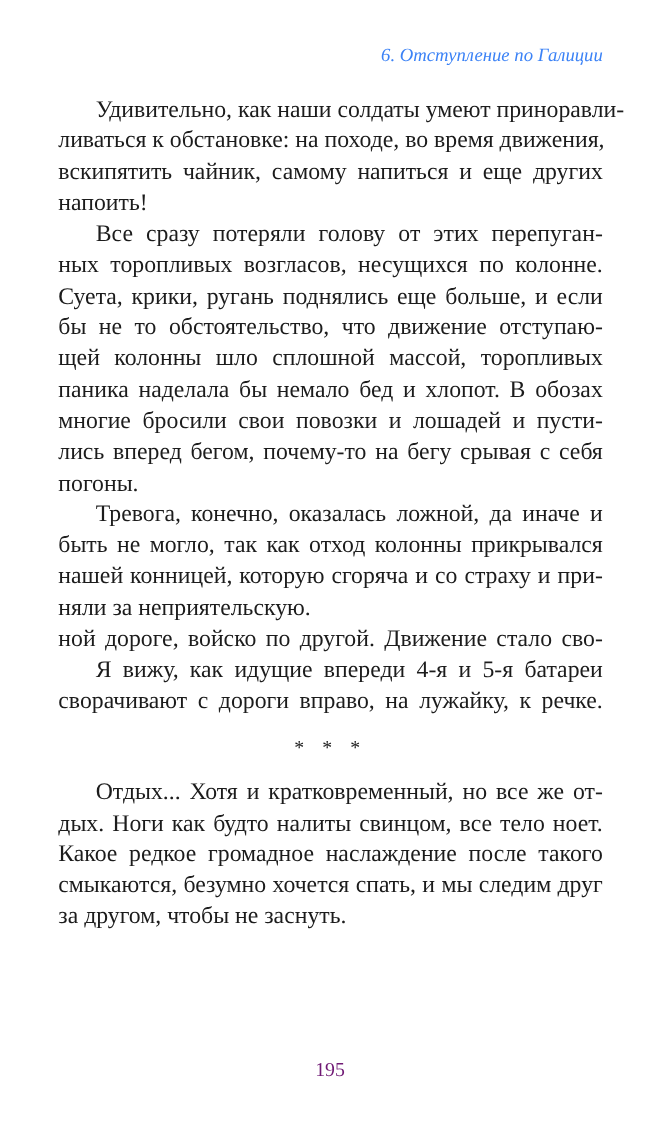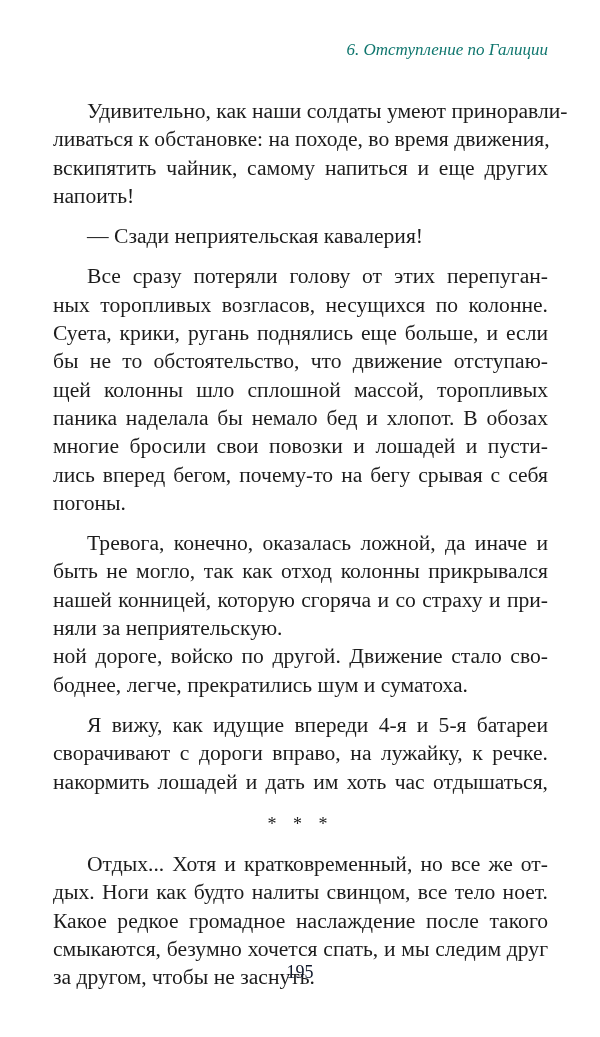--- a/index.html
+++ b/index.html
@@ -2,53 +2,50 @@
 <html><head>
 <meta charset="utf-8">
 <style>
   html, body { margin:0; padding:0; }
   body {
     width:600px; height:1037px; background:#ffffff; position:relative; overflow:hidden;
     font-family:"DejaVu Serif","Liberation Serif",serif; color:#1a1a1a;
   }
   .running-head {
     position:absolute; top:40px; right:52px;
-    font-family:"Liberation Serif",serif; font-style:italic; font-size:17px; color:#0f766e;
+    font-family:"Liberation Serif",serif; font-style:italic; font-size:17px; color:#3b82f6;
   }
   .text-block {
     position:absolute; left:53px; top:85px; width:495px;
     font-family:"Liberation Serif",serif; font-size:21.6px; line-height:28.3px;
     color:#1c1c1c;
   }
   .line { display:block; white-space:nowrap; text-align:justify; text-align-last:justify; height:28.3px; overflow:visible; }
   .line.last { text-align-last:left; }
-  .line.indent { padding-left:34px;margin-top:12px; }
+  .line.indent { padding-left:34px; }
   .separator { display:block; text-align:center; height:28.3px; margin:14px 0 12px 0; font-size:18px; letter-spacing:6px; }
   .page-number {
     position:absolute; top:962px; left:0; width:600px; text-align:center;
-    font-family:"Liberation Serif",serif; font-size:18px; color:#0f172a;
+    font-family:"Liberation Serif",serif; font-size:18px; color:#701a75;
   }
 </style>
 </head>
 <body>
 
 <div class="running-head">6. Отступление по Галиции</div>
 
 <div class="text-block">
 
   <div>
     <span class="line indent">Удивительно, как наши солдаты умеют приноравли-</span>
     <span class="line">ливаться к обстановке: на походе, во время движения,</span>
     <span class="line">вскипятить чайник, самому напиться и еще других</span>
     <span class="line last">напоить!</span>
   </div>
 
-  <div>
-    <span class="line indent last">— Сзади неприятельская кавалерия!</span>
-  </div>
 
   <div>
     <span class="line indent">Все сразу потеряли голову от этих перепуган-</span>
     <span class="line">ных торопливых возгласов, несущихся по колонне.</span>
     <span class="line">Суета, крики, ругань поднялись еще больше, и если</span>
     <span class="line">бы не то обстоятельство, что движение отступаю-</span>
     <span class="line">щей колонны шло сплошной массой, торопливых</span>
     <span class="line">паника наделала бы немало бед и хлопот. В обозах</span>
     <span class="line">многие бросили свои повозки и лошадей и пусти-</span>
     <span class="line">лись вперед бегом, почему-то на бегу срывая с себя</span>
@@ -57,27 +54,25 @@
 
   <div>
     <span class="line indent">Тревога, конечно, оказалась ложной, да иначе и</span>
     <span class="line">быть не могло, так как отход колонны прикрывался</span>
     <span class="line">нашей конницей, которую сгоряча и со страху и при-</span>
     <span class="line last">няли за неприятельскую.</span>
   </div>
 
   <div>
     <span class="line">ной дороге, войско по другой. Движение стало сво-</span>
-    <span class="line last">боднее, легче, прекратились шум и суматоха.</span>
   </div>
 
   <div>
     <span class="line indent">Я вижу, как идущие впереди 4-я и 5-я батареи</span>
     <span class="line">сворачивают с дороги вправо, на лужайку, к речке.</span>
-    <span class="line">накормить лошадей и дать им хоть час отдышаться,</span>
   </div>
 
   <span class="separator">* * *</span>
 
   <div>
     <span class="line indent">Отдых... Хотя и кратковременный, но все же от-</span>
     <span class="line">дых. Ноги как будто налиты свинцом, все тело ноет.</span>
     <span class="line">Какое редкое громадное наслаждение после такого</span>
     <span class="line">смыкаются, безумно хочется спать, и мы следим друг</span>
     <span class="line last">за другом, чтобы не заснуть.</span>

